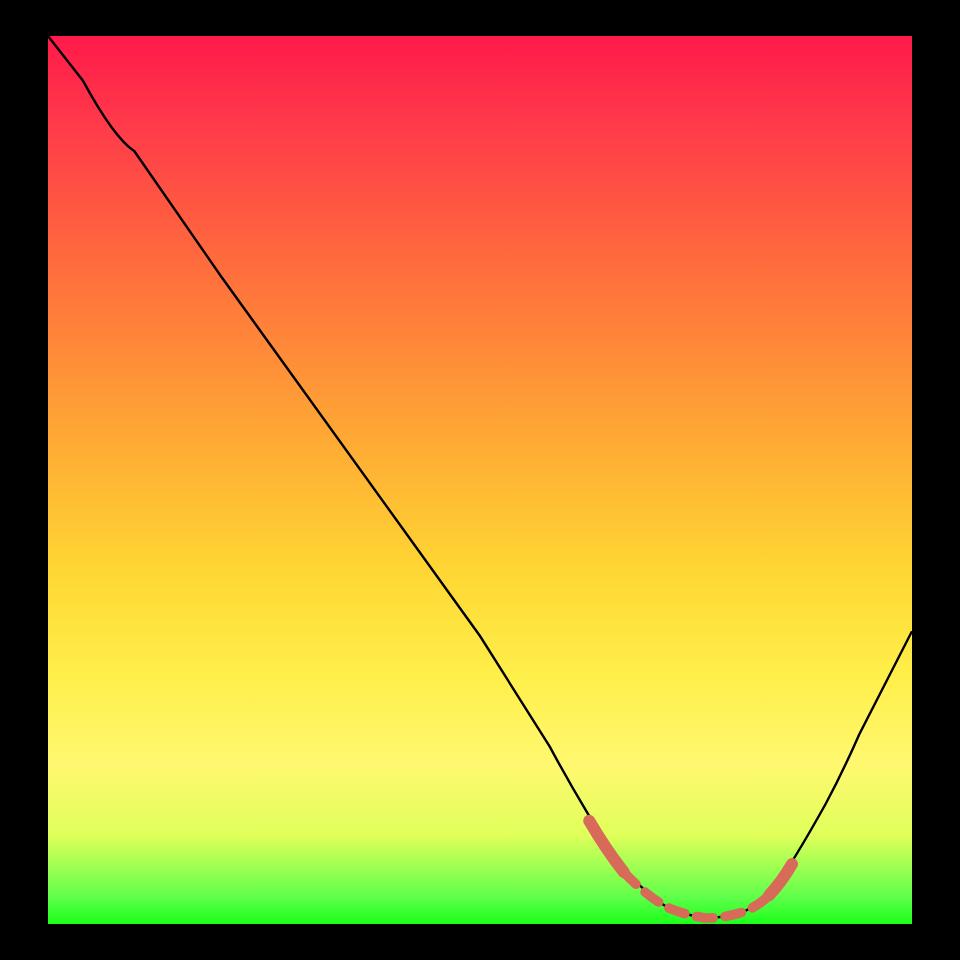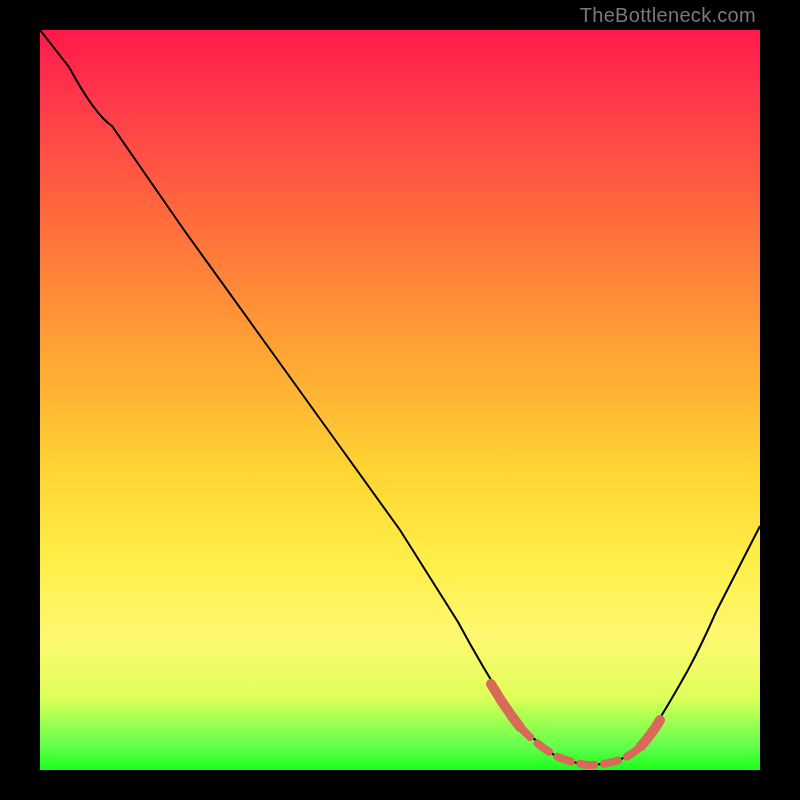--- a/index.html
+++ b/index.html
@@ -71,21 +71,20 @@
     stroke: #d86a5a;
     stroke-width: 8;
     stroke-linecap: round;
     stroke-dasharray: 14 10;
   }
 </style>
 </head>
 <body>
 
 <div class="frame">
-  <div class="watermark">TheBottleneck.com</div>
 
   <div class="plot-area">
     <svg class="curve" viewBox="0 0 720 740" preserveAspectRatio="none">
 
       <path class="main-curve" d="M 0 0
                L 29 37
                Q 55 85 72 96
                L 144 200
                L 216 300
                L 288 400

